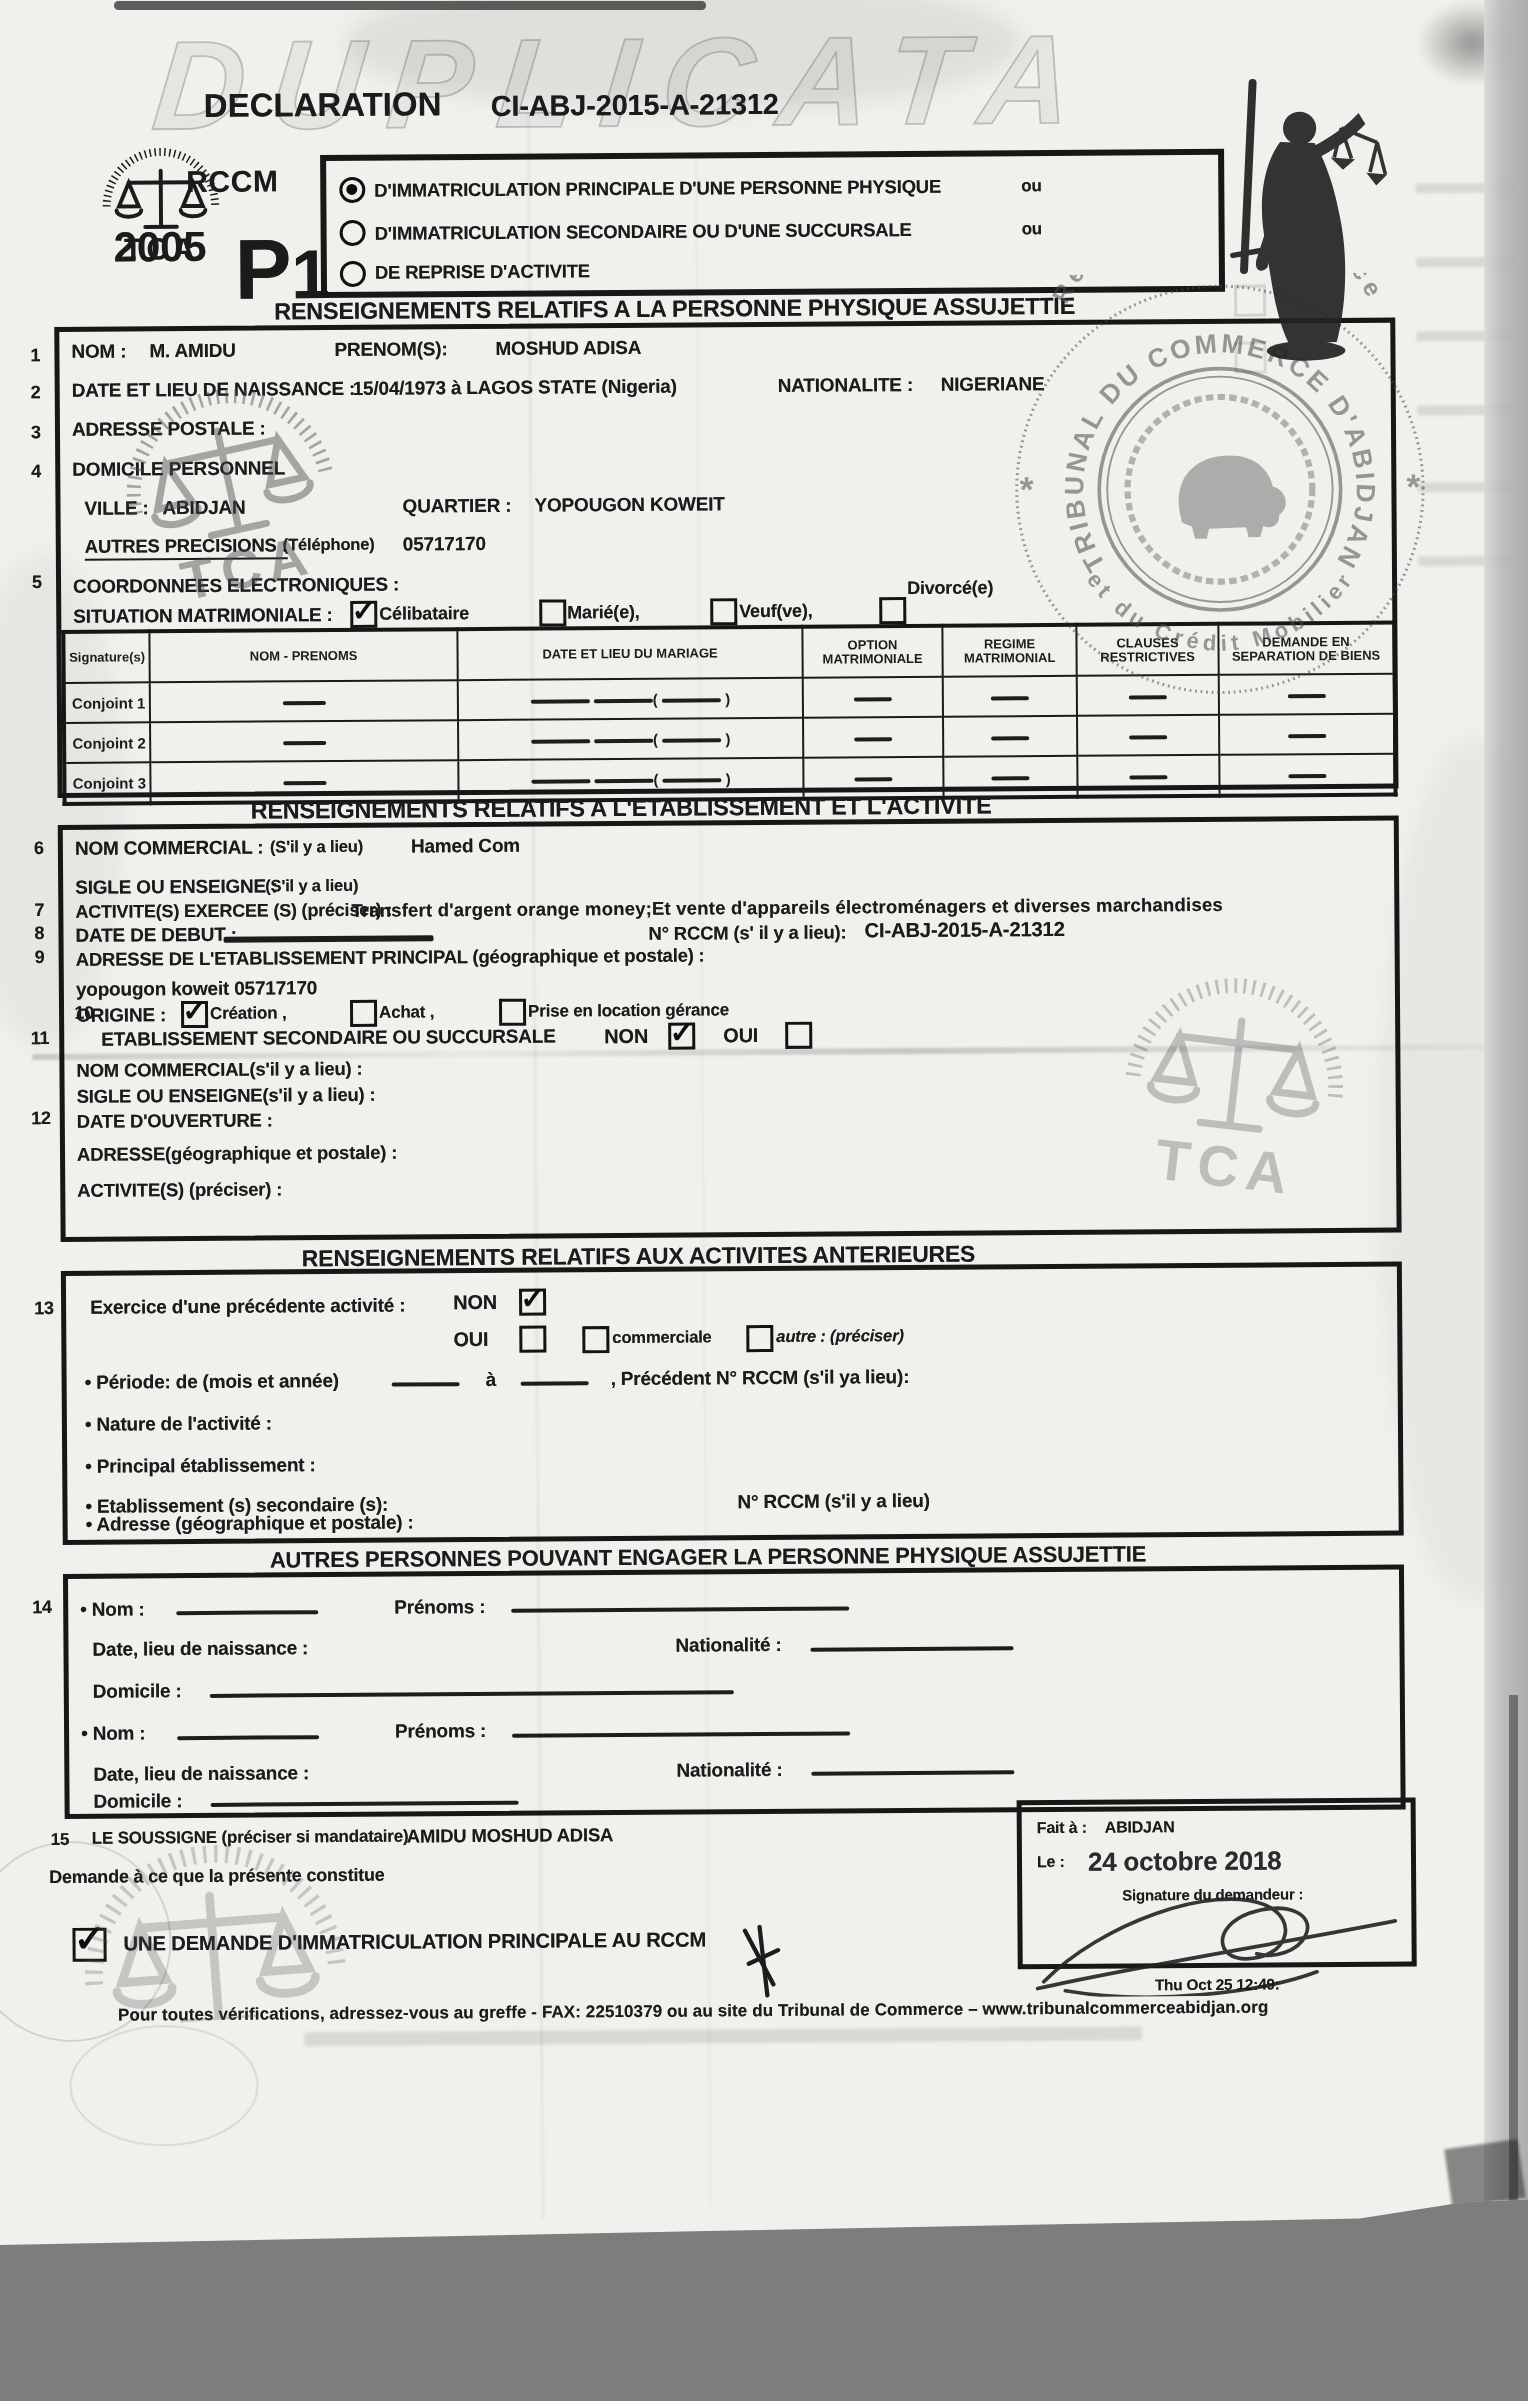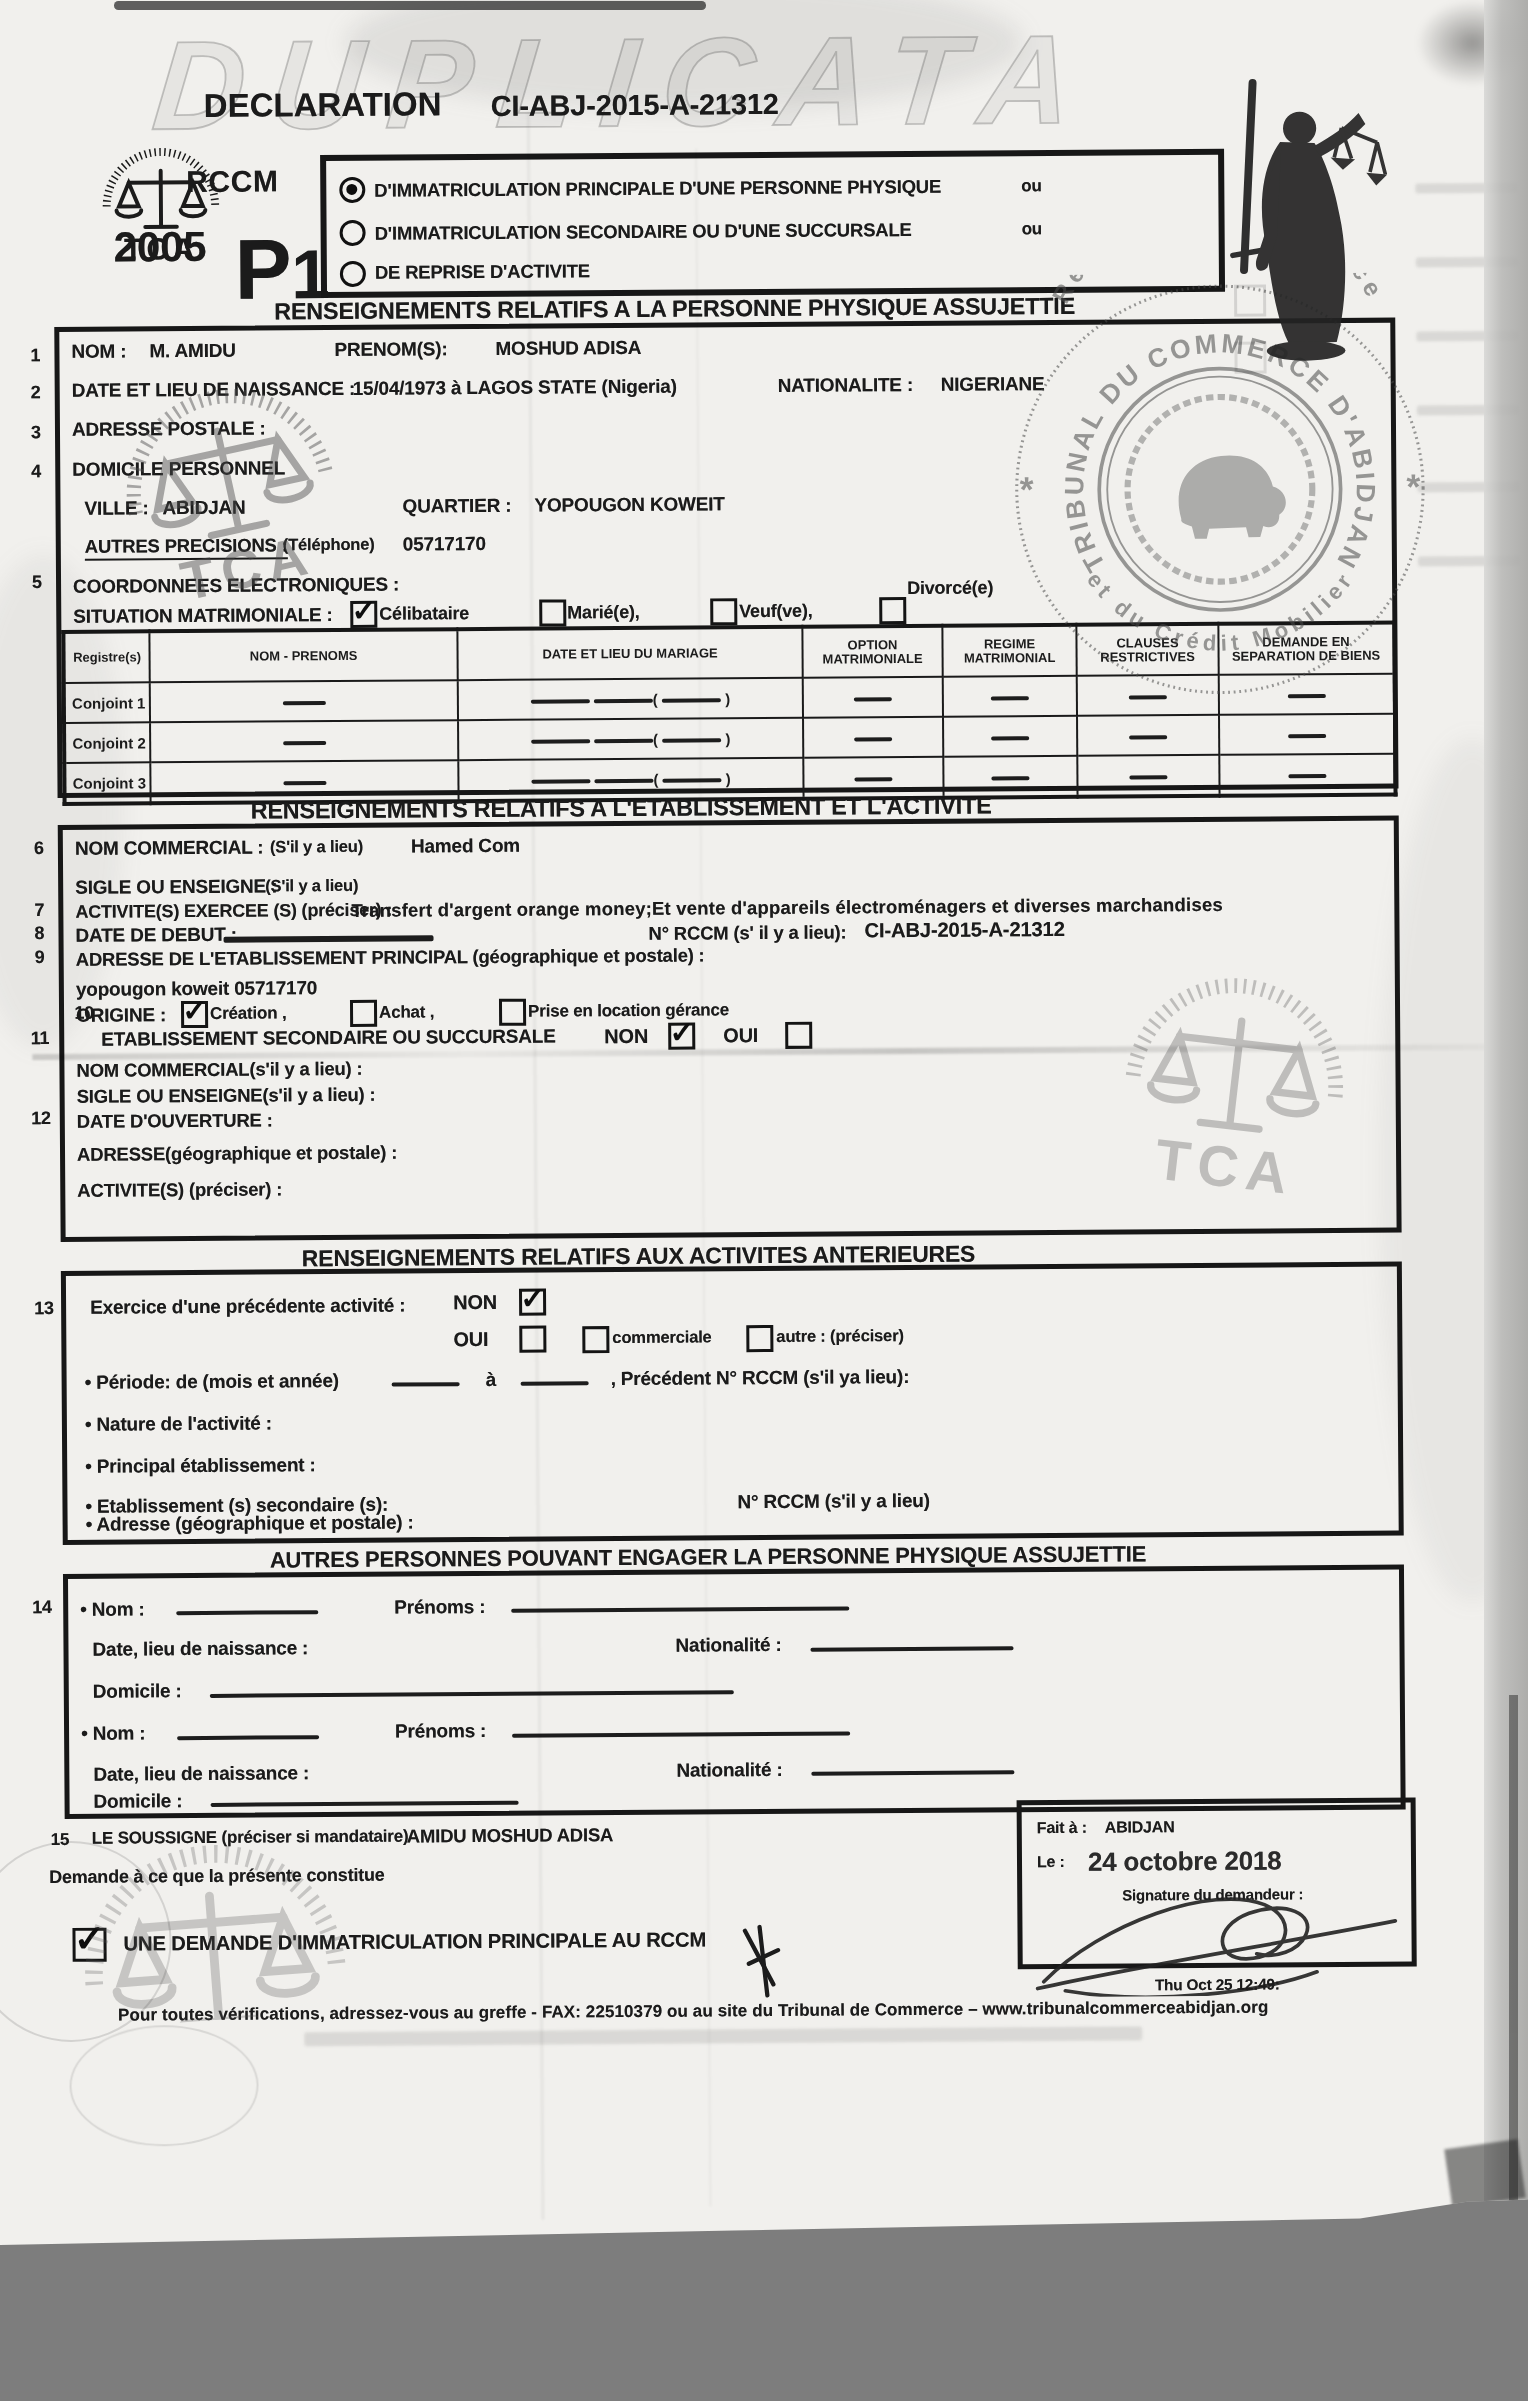--- a/index.html
+++ b/index.html
@@ -140,21 +140,21 @@
       <col style="width:86px">
             <col style="width:308px">
             <col style="width:345px">
       <col style="width:140px">
             <col style="width:134px">
             <col style="width:142px">
             <col style="width:176px">
     </colgroup>
     <thead>
       <tr>
-        <th>Registre(s)</th>
+        <th>Signature(s)</th>
         <th>NOM - PRENOMS</th>
         <th>DATE ET LIEU DU MARIAGE</th>
         <th>OPTION MATRIMONIALE</th>
         <th>REGIME MATRIMONIAL</th>
         <th>CLAUSES RESTRICTIVES</th>
         <th>DEMANDE EN SEPARATION DE BIENS</th>
       </tr>
     </thead>
     <tbody>
       <tr>
@@ -238,21 +238,21 @@
   <div class="t" style="left:81px;top:1292px;font-size:19px;">Exercice d'une précédente activité :</div>
   <div class="t" style="left:444px;top:1289px;font-size:20px;">NON</div>
   <div class="cb" style="left:510px;top:1287px;">
           <span class="mark">✓</span>
         </div>
   <div class="t" style="left:444px;top:1326px;font-size:20px;">OUI</div>
   <div class="cb" style="left:510px;top:1324px;"></div>
   <div class="cb" style="left:573px;top:1325px;"></div>
   <div class="t" style="left:603px;top:1327px;font-size:16.6px;">commerciale</div>
   <div class="cb" style="left:737px;top:1325px;"></div>
-  <div class="t" style="left:767px;top:1327px;font-size:16.6px;">autre : (préciser)</div>
+  <div class="t" style="left:767px;top:1327px;font-size:16.6px;font-style:italic;">autre : (préciser)</div>
 
   <div class="t" style="left:75px;top:1367px;font-size:19px;"><span>•</span> <span>Période: de (mois et année)</span></div>
   <div class="dash" style="left:382px;top:1380px;width:68px;"></div>
   <div class="t" style="left:476px;top:1367px;font-size:19px;">à</div>
   <div class="dash" style="left:511px;top:1380px;width:68px;"></div>
   <div class="t" style="left:601px;top:1367px;font-size:19px;">, Précédent N° RCCM (s'il ya lieu):</div>
 
   <div class="t" style="left:75px;top:1409px;font-size:19px;"><span>•</span> <span>Nature de l'activité :</span></div>
   <div class="t" style="left:75px;top:1451px;font-size:19px;"><span>•</span> <span>Principal établissement :</span></div>
   <div class="t" style="left:75px;top:1491px;font-size:19px;"><span>•</span> <span>Etablissement (s) secondaire (s):</span></div>

